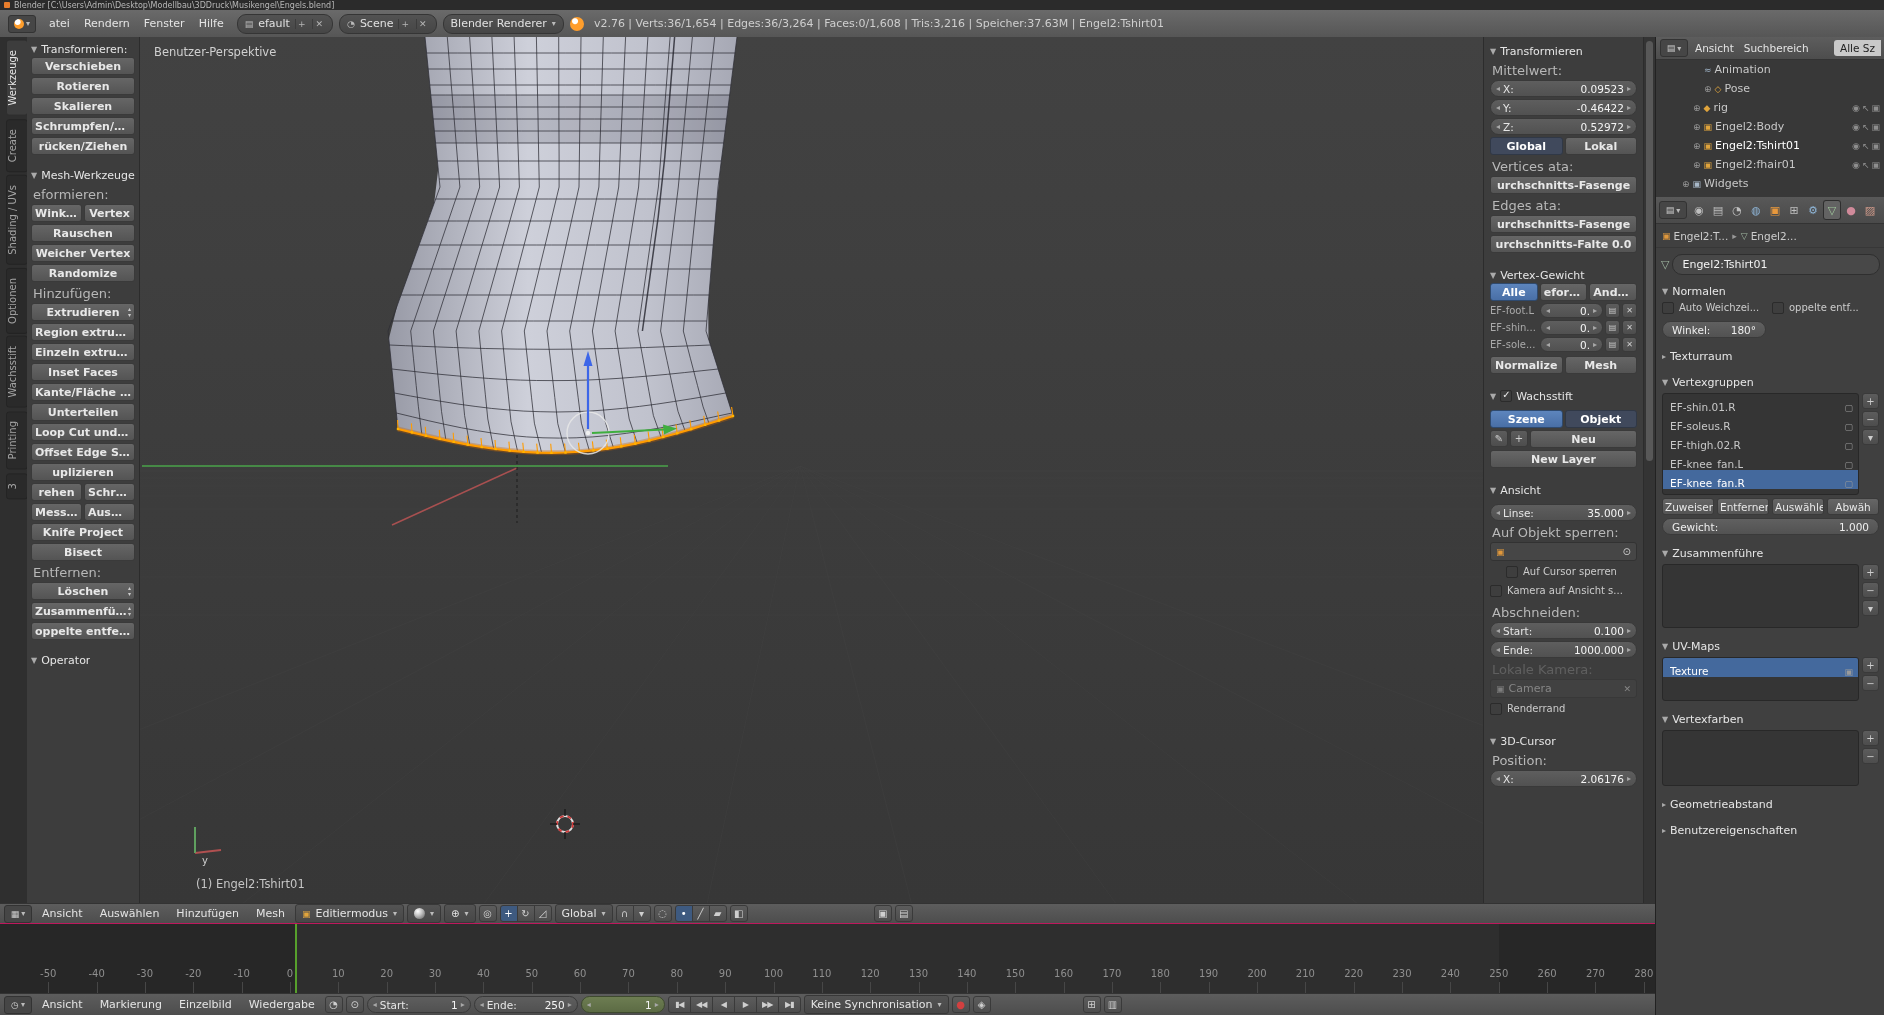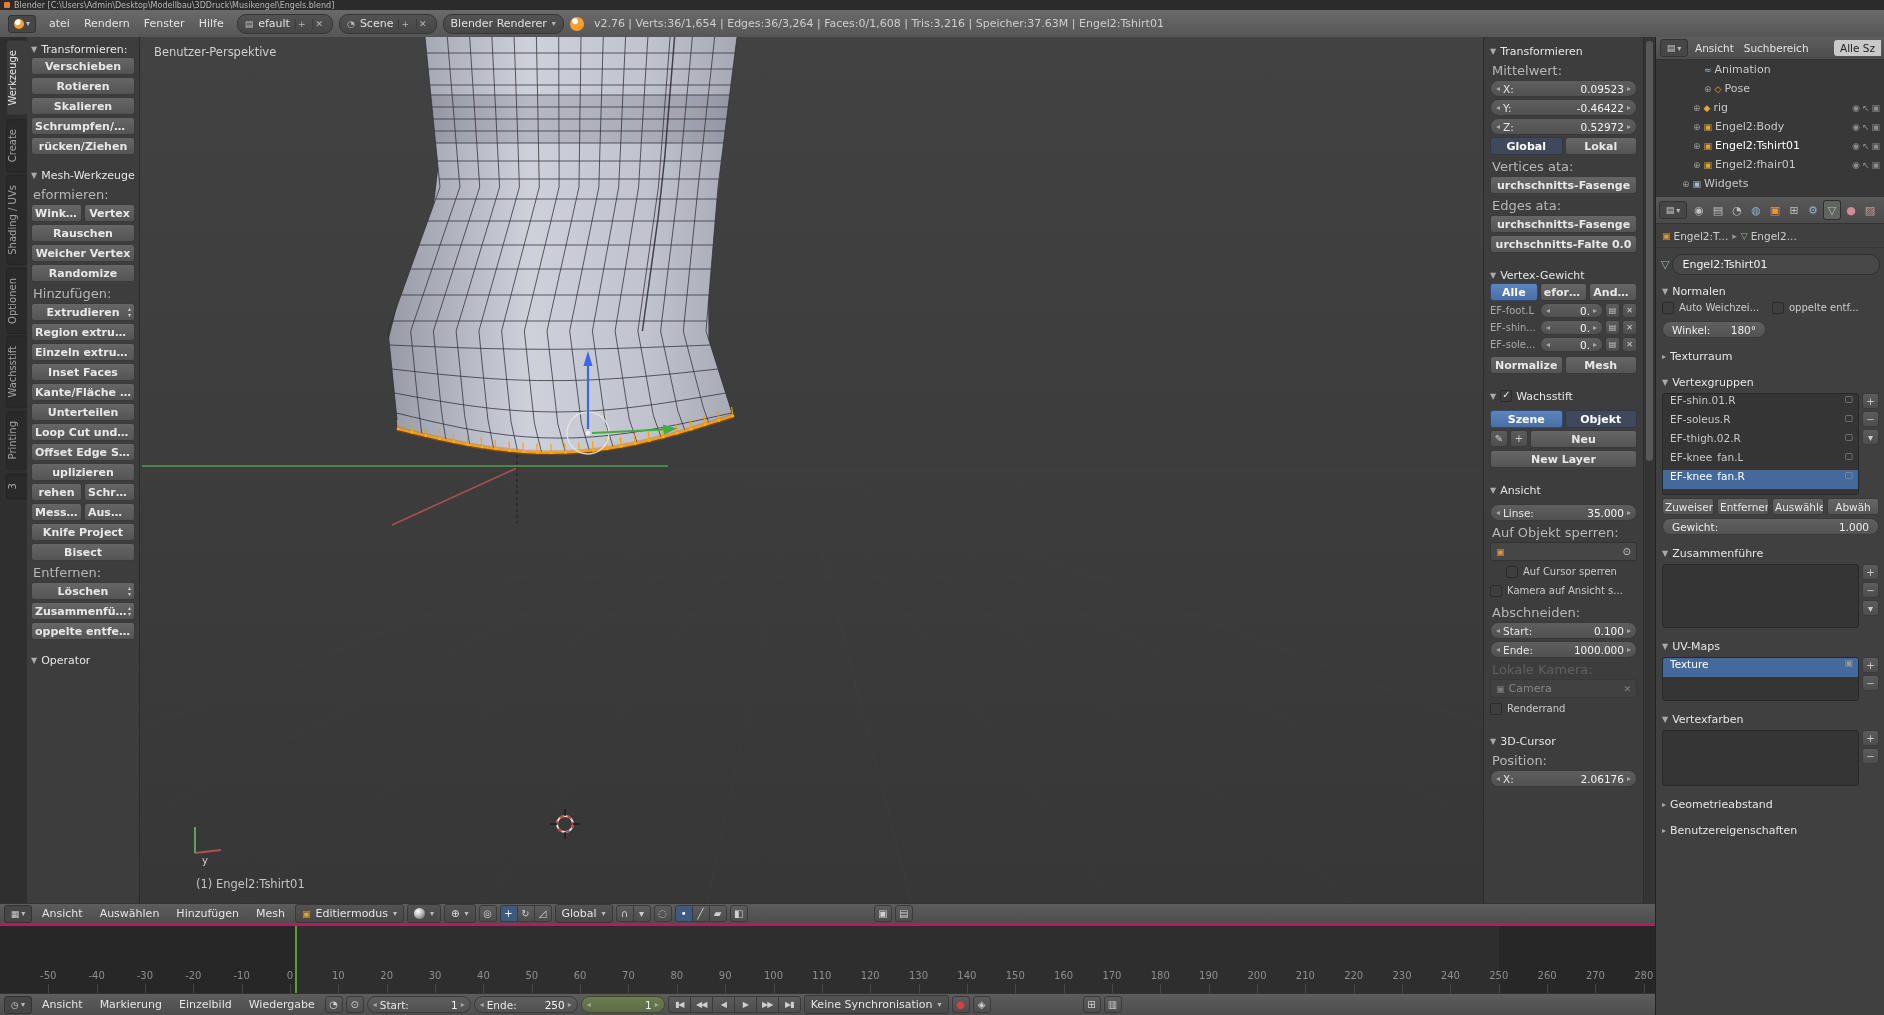--- a/index.html
+++ b/index.html
@@ -108,21 +108,21 @@
   .edbtn{height:16px;min-width:26px;display:flex;align-items:center;justify-content:center;gap:2px;
          background:#464646;border:1px solid #333;border-radius:3px;color:#ccc;font-size:9px;flex:none;}
   .dropdown{display:flex;align-items:center;height:17px;background:linear-gradient(#535353,#474747);
             border:1px solid #383838;border-radius:3px;padding:0 6px;gap:5px;color:#e4e4e4;flex:none;}
   .sphere{width:11px;height:11px;border-radius:50%;
           background:radial-gradient(circle at 35% 30%,#ffffff,#c2c2c2 40%,#5e5e5e 95%);}
   .tlf{flex:none;margin-bottom:0;}
 
   
   #timeline{position:absolute;left:0;top:923px;width:1655px;height:70px;background:#2e2e2e;
-            border-top:3px solid #be185d;overflow:hidden;}
+            border-top:1px solid #be185d;overflow:hidden;}
   .tick-label{position:absolute;top:44px;width:34px;text-align:center;color:#8f8f8f;font-size:10px;}
   .tick-mark{position:absolute;top:58px;width:1px;height:12px;background:#474747;}
   .cframe{position:absolute;top:0;bottom:0;width:2px;background:#57a02c;}
   .dim{position:absolute;top:0;bottom:0;background:rgba(0,0,0,0.14);}
   .tl-space{flex:none;}
 
   
   #rightcol{position:absolute;left:1655px;top:37px;width:229px;height:978px;background:#404040;
             border-left:1px solid #222;overflow:hidden;}
   #outliner{position:absolute;left:0;top:0;width:229px;height:160px;background:#383838;overflow:hidden;}
@@ -146,21 +146,21 @@
   .bc-item{display:flex;align-items:center;gap:3px;}
   .bc-sep{color:#999;font-size:9px;}
   .dico{color:#9fb6a0;font-size:9px;}
   #props-body{padding:4px 5px 40px;}
   .prow{display:flex;align-items:center;gap:3px;margin:3px 0;}
   .namerow{margin:2px 0 8px;}
   .namefield{flex:1;height:19px;line-height:19px;background:#484848;border:1px solid #2f2f2f;border-radius:10px;
              padding:0 9px;color:#f2f2f2;overflow:hidden;white-space:nowrap;}
   .ppanel{margin:2px 1px 10px;}
   .listbox{flex:1;background:#353535;border:1px solid #282828;border-radius:3px;overflow:hidden;}
-  .lrow{height:19px;display:flex;align-items:flex-start;gap:4px;padding:0 5px 0 7px;color:#c8c8c8;font-size:10.5px;}
+  .lrow{height:19px;display:flex;align-items:flex-end;gap:4px;padding:0 5px 0 7px;color:#c8c8c8;font-size:10.5px;}
   .lrow.sel{background:#44699d;color:#fff;}
   .lrow-txt{overflow:hidden;white-space:nowrap;text-overflow:ellipsis;}
   .lrow-ico{margin-left:auto;font-size:9px;color:#9a9a9a;}
   .sidecol{width:17px;display:flex;flex-direction:column;gap:2px;flex:none;align-self:flex-start;}
   .scbtn{width:17px;height:16px;box-sizing:border-box;display:flex;align-items:center;justify-content:center;
          background:linear-gradient(#5c5c5c,#4d4d4d);border:1px solid #3a3a3a;border-radius:3px;color:#ccc;font-size:10px;}
   .slider{display:flex;align-items:center;flex:1;height:17px;box-sizing:border-box;border-radius:9px;
           background:linear-gradient(#606060,#525252);border:1px solid #3a3a3a;padding:0 9px;font-size:10.5px;color:#eee;}
   .sl-val{margin-left:auto;}
   .qbtn{flex:1;height:17px;line-height:16px;box-sizing:border-box;text-align:center;

